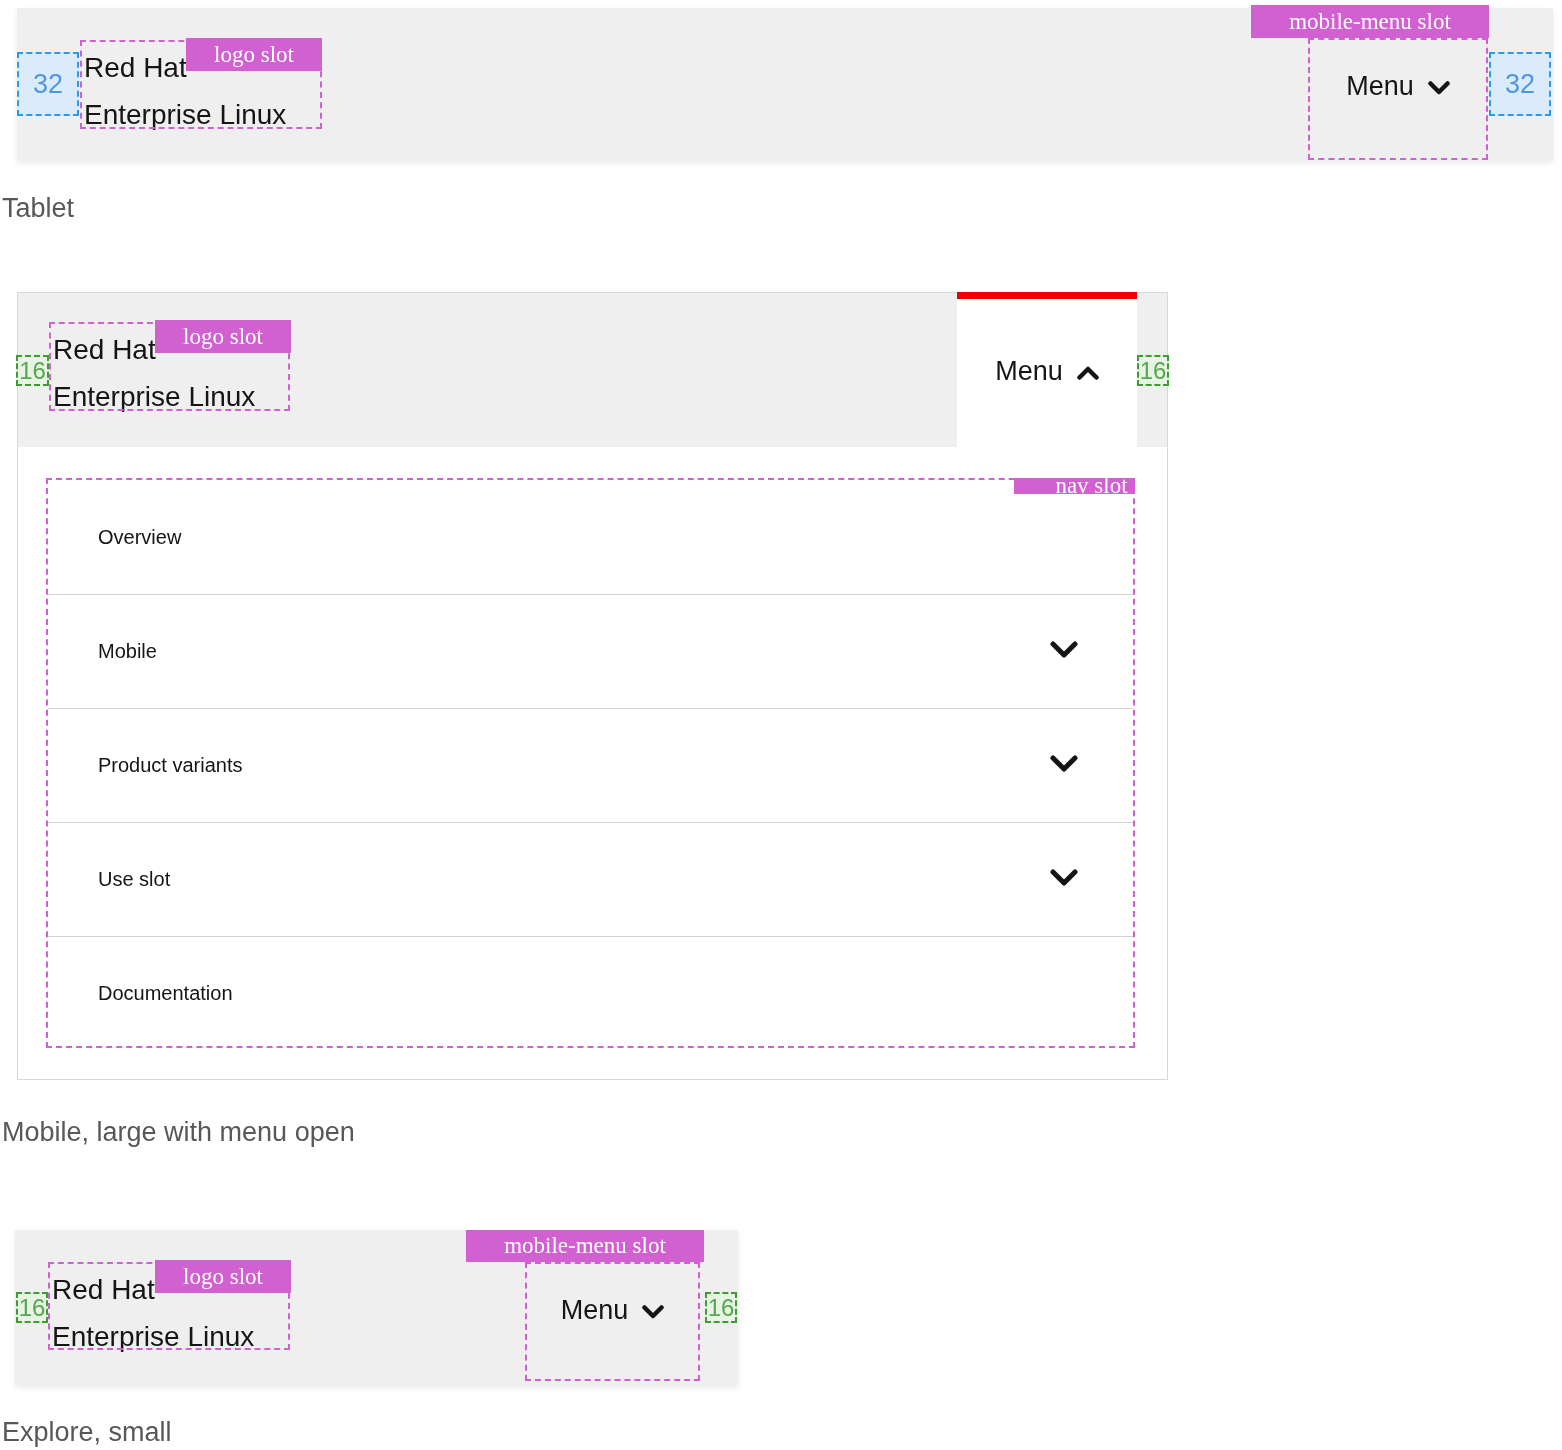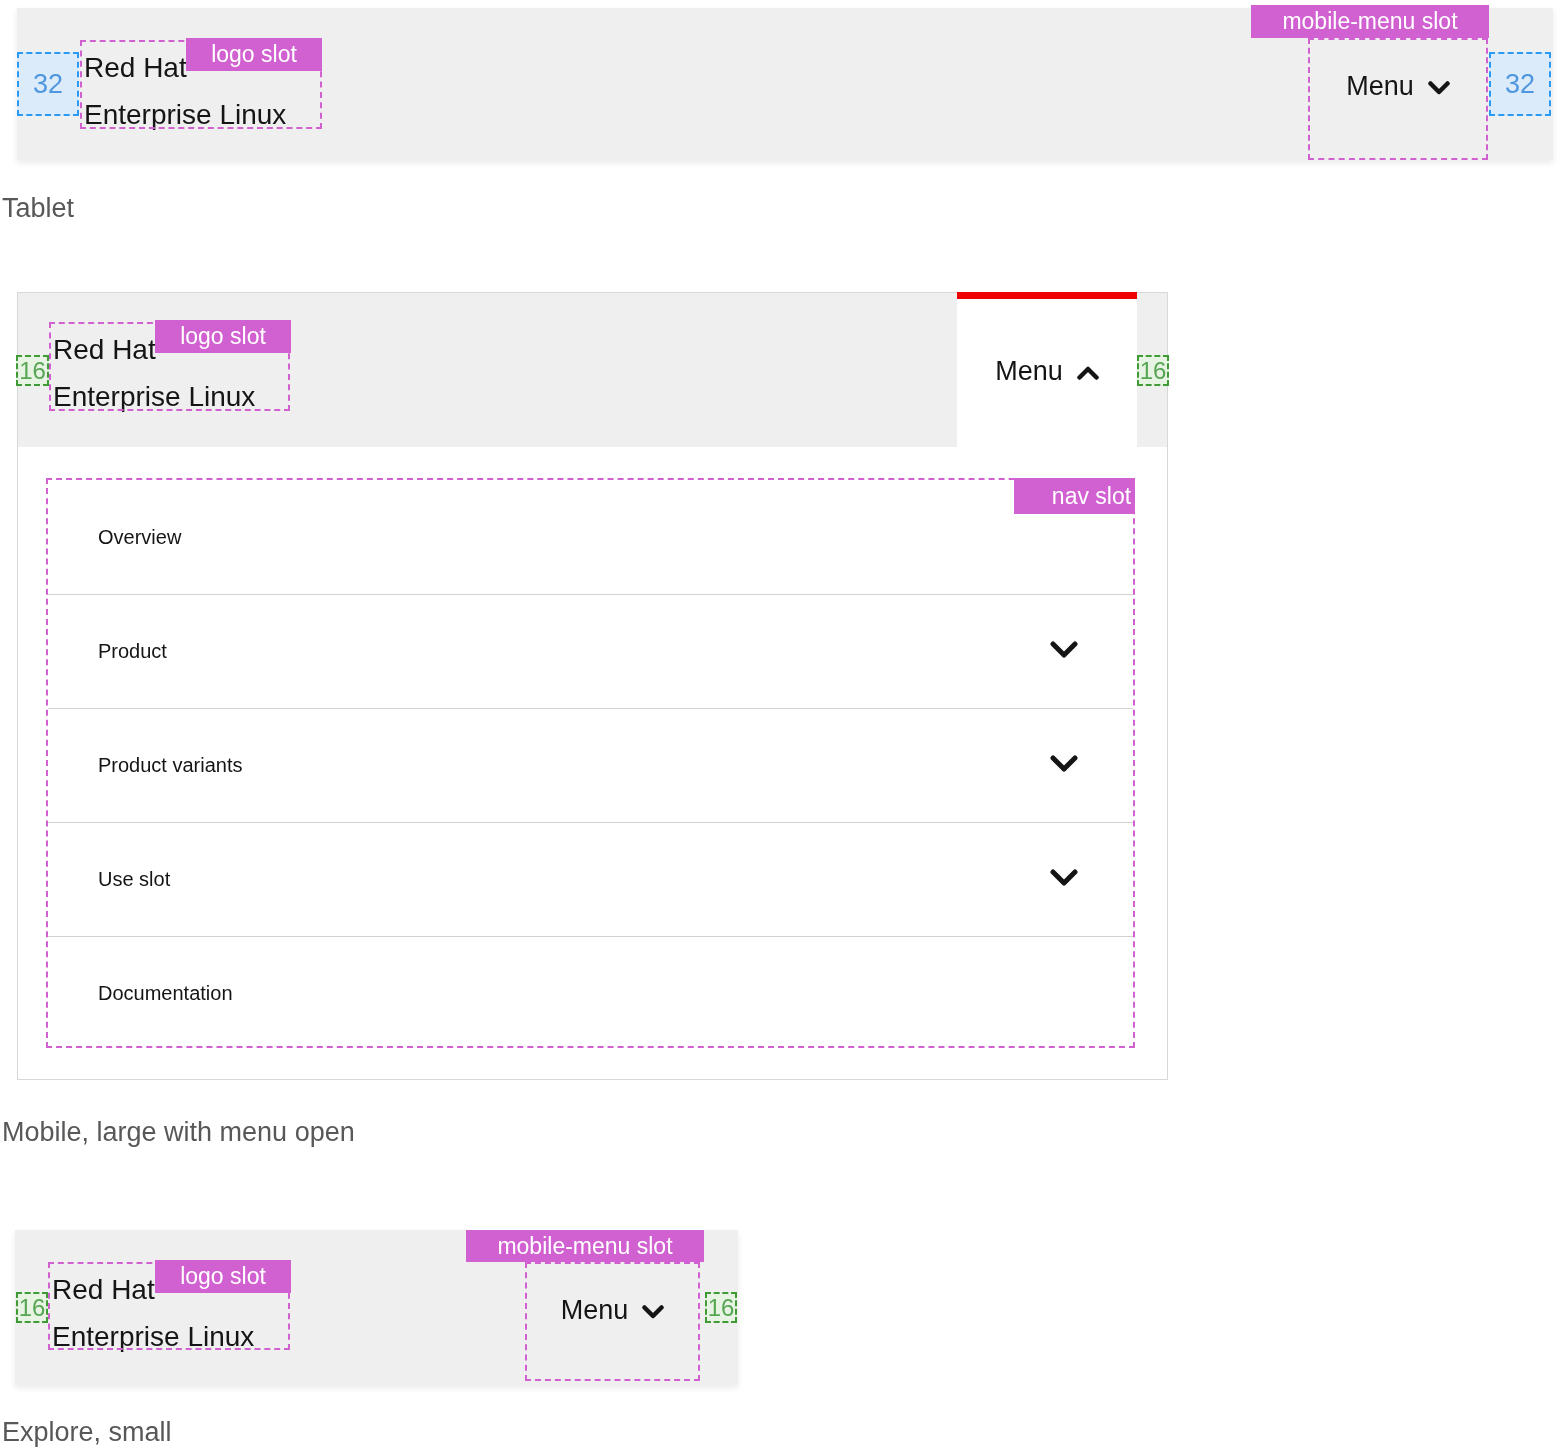--- a/index.html
+++ b/index.html
@@ -10,21 +10,21 @@
   .abs{position:absolute;box-sizing:border-box;}
 
   
   .bar{background:#f0eff0;box-shadow:0 3px 6px rgba(30,30,30,.09);}
 
   
   .panel{background:#ffffff;border:1px solid #d8d8d8;}
 
   
   .slot-label{background:#d161d1;color:#ffffff;
-    font-family:Liberation Sans, sans-serif;font-size:23px;
+    font-family:Liberation Serif, serif;font-size:23px;
     display:flex;align-items:center;justify-content:center;
     white-space:nowrap;z-index:30;}
   
   .slot-box{border:2px dashed #d161d1;z-index:25;}
 
   
   .sp{display:flex;align-items:center;justify-content:center;z-index:28;text-align:center;}
   .sp-blue{border:2px dashed #2b9af3;background:#dcebf9;color:#4e97e0;font-size:27px;}
   .sp-green{border:2px dashed #3f9c35;background:#e7f3e3;color:#57a654;font-size:24px;}
 
@@ -119,21 +119,21 @@
     <div class="abs sp sp-green" style="left:1137px;top:355px;width:32px;height:31px;">
         <span>16</span>
       </div>
 
     
     <div class="abs nav-box" style="left:46px;top:478px;width:1089px;height:570px;background:#ffffff;">
       <div class="nav-row">
         <span>Overview</span>
       </div>
       <div class="nav-row">
-        <span>Product</span>
+        <span>Mobile</span>
         <span class="chev">
           <svg width="28" height="17" viewBox="0 0 28 17">
               <path d="M3 3 L14 14 L25 3" fill="none" stroke="#151515" stroke-width="5" stroke-linecap="round" stroke-linejoin="round"></path>
             </svg>
         </span>
       </div>
       <div class="nav-row">
         <span>Product variants</span>
         <span class="chev">
           <svg width="28" height="17" viewBox="0 0 28 17">
@@ -146,21 +146,21 @@
         <span class="chev">
           <svg width="28" height="17" viewBox="0 0 28 17">
               <path d="M3 3 L14 14 L25 3" fill="none" stroke="#151515" stroke-width="5" stroke-linecap="round" stroke-linejoin="round"></path>
             </svg>
         </span>
       </div>
       <div class="nav-row">
         <span>Documentation</span>
       </div>
     </div>
-    <div class="abs slot-label" style="left:1014px;top:478px;width:121px;height:36px;padding-left:34px;">
+    <div class="abs slot-label" style="left:1014px;top:478px;width:121px;height:16px;padding-left:34px;">
         <span>nav slot</span>
       </div>
 
     <div class="abs caption" style="left:2px;top:1117px;">Mobile, large with menu open</div>
   </section>
 
   
   <section>
     <div class="abs bar" style="left:15px;top:1230px;width:723px;height:155px;"></div>
 

